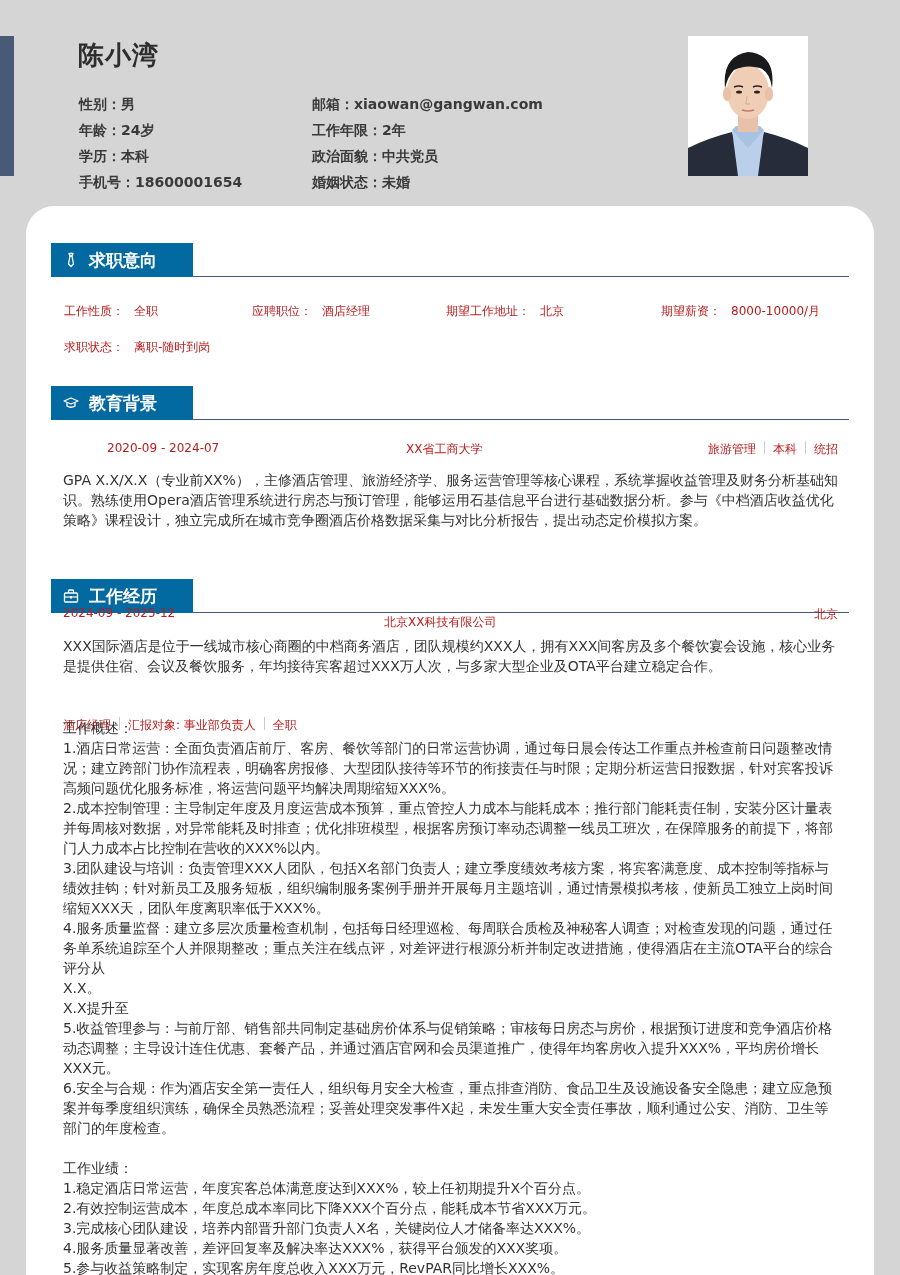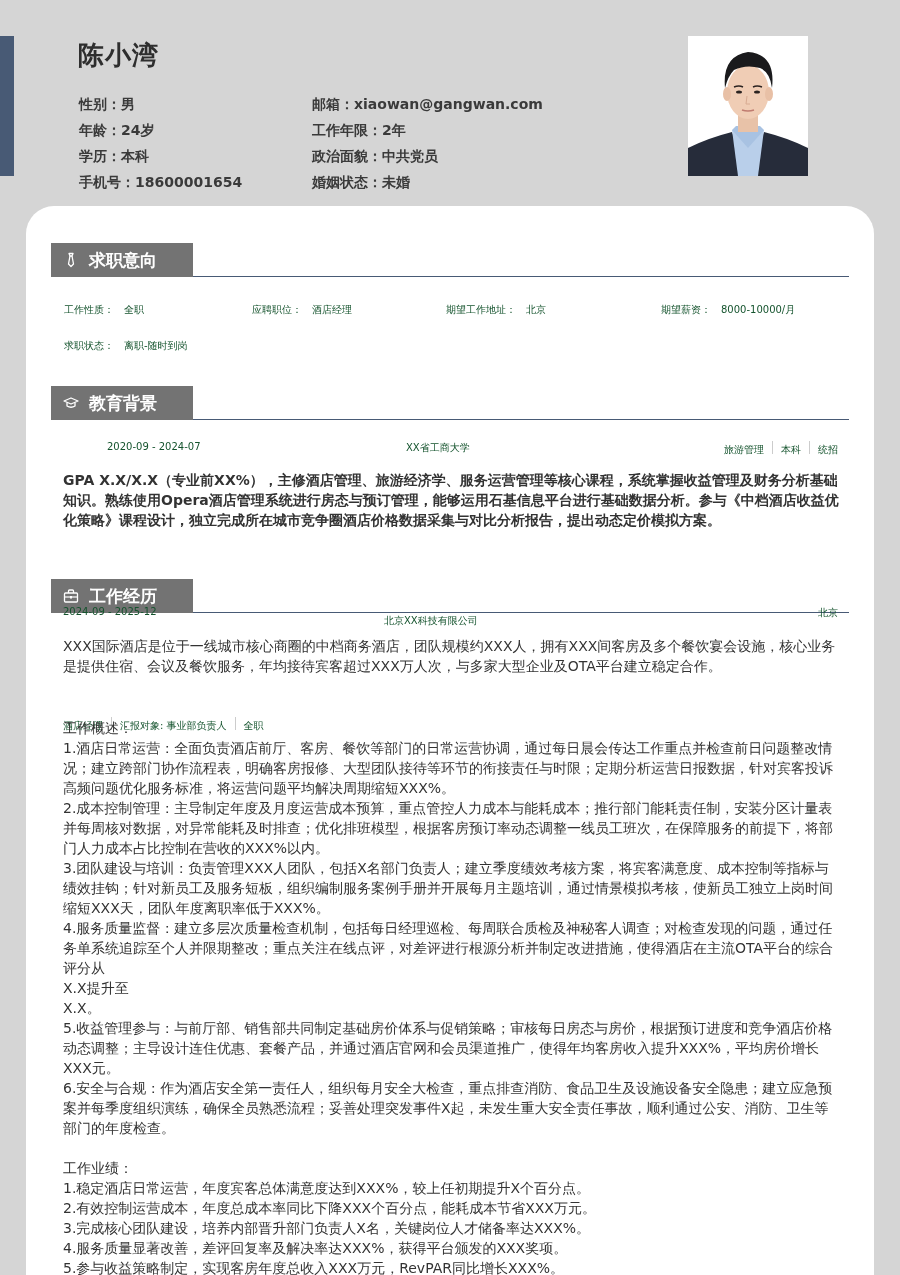--- a/index.html
+++ b/index.html
@@ -29,26 +29,26 @@
   .card {
     position: absolute; left: 26px; top: 206px; width: 848px; height: 1100px;
     background: #fff; border-radius: 28px 28px 0 0;
   }
   .sec-header {
     position: absolute; left: 25px; width: 798px; height: 34px;
     border-bottom: 1.5px solid #485a75;
   }
   .sec-title {
     position: absolute; left: 0; top: 0; height: 34px; width: 142px;
-    background: #737373; color: #fff;
+    background: #0369a1; color: #fff;
     font-size: 17px; font-weight: bold; line-height: 34px; padding-left: 12px;
     display: flex; align-items: center; gap: 10px;
   }
   .sec-title svg { width: 16px; height: 16px; flex: none; }
-  .row-abs { position: absolute; font-size: 10px; color: #14532d; white-space: nowrap; }
+  .row-abs { position: absolute; font-size: 12px; color: #b91c1c; white-space: nowrap; }
   .lbl { margin-right: 10px; }
   .sep { display: inline-block; width: 1px; height: 13px; background: #ccc; margin: 0 8px; vertical-align: -1px; }
   .para { position: absolute; left: 37px; width: 776px; font-size: 14px; line-height: 20px; color: #333; }
   .para div { min-height: 20px; }
 </style>
 </head>
 <body>
 
 <div class="left-bar"></div>
 
@@ -123,21 +123,21 @@
       </svg>
       <span>教育背景</span>
     </div>
   </div>
 
   <div class="row-abs" style="left:37px; top:235px;margin-left:44px;">2020-09 - 2024-07</div>
   <div class="row-abs" style="left:380px; top:235px;">XX省工商大学</div>
   <div class="row-abs" style="right:36px; top:235px;text-align:right;">
     <span>旅游管理</span><span class="sep"></span><span>本科</span><span class="sep"></span><span>统招</span>
   </div>
-  <div class="para" style="top:264px;font-weight:bold;">GPA X.X/X.X（专业前XX%），主修酒店管理、旅游经济学、服务运营管理等核心课程，系统掌握收益管理及财务分析基础知识。熟练使用Opera酒店管理系统进行房态与预订管理，能够运用石基信息平台进行基础数据分析。参与《中档酒店收益优化策略》课程设计，独立完成所在城市竞争圈酒店价格数据采集与对比分析报告，提出动态定价模拟方案。</div>
+  <div class="para" style="top:264px;">GPA X.X/X.X（专业前XX%），主修酒店管理、旅游经济学、服务运营管理等核心课程，系统掌握收益管理及财务分析基础知识。熟练使用Opera酒店管理系统进行房态与预订管理，能够运用石基信息平台进行基础数据分析。参与《中档酒店收益优化策略》课程设计，独立完成所在城市竞争圈酒店价格数据采集与对比分析报告，提出动态定价模拟方案。</div>
 
   <div class="sec-header" style="top:345px;margin-top:28px;">
     <div class="sec-title">
       <svg viewBox="0 0 16 16">
         <rect x="1.5" y="5" width="13" height="9" rx="1" fill="none" stroke="#fff" stroke-width="1.3"></rect>
         <path d="M5.5 5 L5.5 3 Q5.5 2 6.5 2 L9.5 2 Q10.5 2 10.5 3 L10.5 5" fill="none" stroke="#fff" stroke-width="1.3"></path>
         <path d="M1.5 9 L14.5 9" stroke="#fff" stroke-width="1.2"></path>
         <rect x="7" y="8" width="2" height="2.5" fill="#fff"></rect>
       </svg>
       <span>工作经历</span>
@@ -153,22 +153,22 @@
   <div class="row-abs" style="left:37px; top:503px;margin-top:8px;">
     <span>酒店经理</span><span class="sep"></span><span>汇报对象: 事业部负责人</span><span class="sep"></span><span>全职</span>
   </div>
 
   <div class="para" style="top:512px;">
     <div>工作概述：</div>
     <div>1.酒店日常运营：全面负责酒店前厅、客房、餐饮等部门的日常运营协调，通过每日晨会传达工作重点并检查前日问题整改情况；建立跨部门协作流程表，明确客房报修、大型团队接待等环节的衔接责任与时限；定期分析运营日报数据，针对宾客投诉高频问题优化服务标准，将运营问题平均解决周期缩短XXX%。</div>
     <div>2.成本控制管理：主导制定年度及月度运营成本预算，重点管控人力成本与能耗成本；推行部门能耗责任制，安装分区计量表并每周核对数据，对异常能耗及时排查；优化排班模型，根据客房预订率动态调整一线员工班次，在保障服务的前提下，将部门人力成本占比控制在营收的XXX%以内。</div>
     <div>3.团队建设与培训：负责管理XXX人团队，包括X名部门负责人；建立季度绩效考核方案，将宾客满意度、成本控制等指标与绩效挂钩；针对新员工及服务短板，组织编制服务案例手册并开展每月主题培训，通过情景模拟考核，使新员工独立上岗时间缩短XXX天，团队年度离职率低于XXX%。</div>
     <div>4.服务质量监督：建立多层次质量检查机制，包括每日经理巡检、每周联合质检及神秘客人调查；对检查发现的问题，通过任务单系统追踪至个人并限期整改；重点关注在线点评，对差评进行根源分析并制定改进措施，使得酒店在主流OTA平台的综合评分从</div>
+    <div>X.X。</div>
     <div>X.X提升至</div>
-    <div>X.X。</div>
     <div>5.收益管理参与：与前厅部、销售部共同制定基础房价体系与促销策略；审核每日房态与房价，根据预订进度和竞争酒店价格动态调整；主导设计连住优惠、套餐产品，并通过酒店官网和会员渠道推广，使得年均客房收入提升XXX%，平均房价增长XXX元。</div>
     <div>6.安全与合规：作为酒店安全第一责任人，组织每月安全大检查，重点排查消防、食品卫生及设施设备安全隐患；建立应急预案并每季度组织演练，确保全员熟悉流程；妥善处理突发事件X起，未发生重大安全责任事故，顺利通过公安、消防、卫生等部门的年度检查。</div>
     <div></div>
     <div>工作业绩：</div>
     <div>1.稳定酒店日常运营，年度宾客总体满意度达到XXX%，较上任初期提升X个百分点。</div>
     <div>2.有效控制运营成本，年度总成本率同比下降XXX个百分点，能耗成本节省XXX万元。</div>
     <div>3.完成核心团队建设，培养内部晋升部门负责人X名，关键岗位人才储备率达XXX%。</div>
     <div>4.服务质量显著改善，差评回复率及解决率达XXX%，获得平台颁发的XXX奖项。</div>
     <div>5.参与收益策略制定，实现客房年度总收入XXX万元，RevPAR同比增长XXX%。</div>
   </div>

